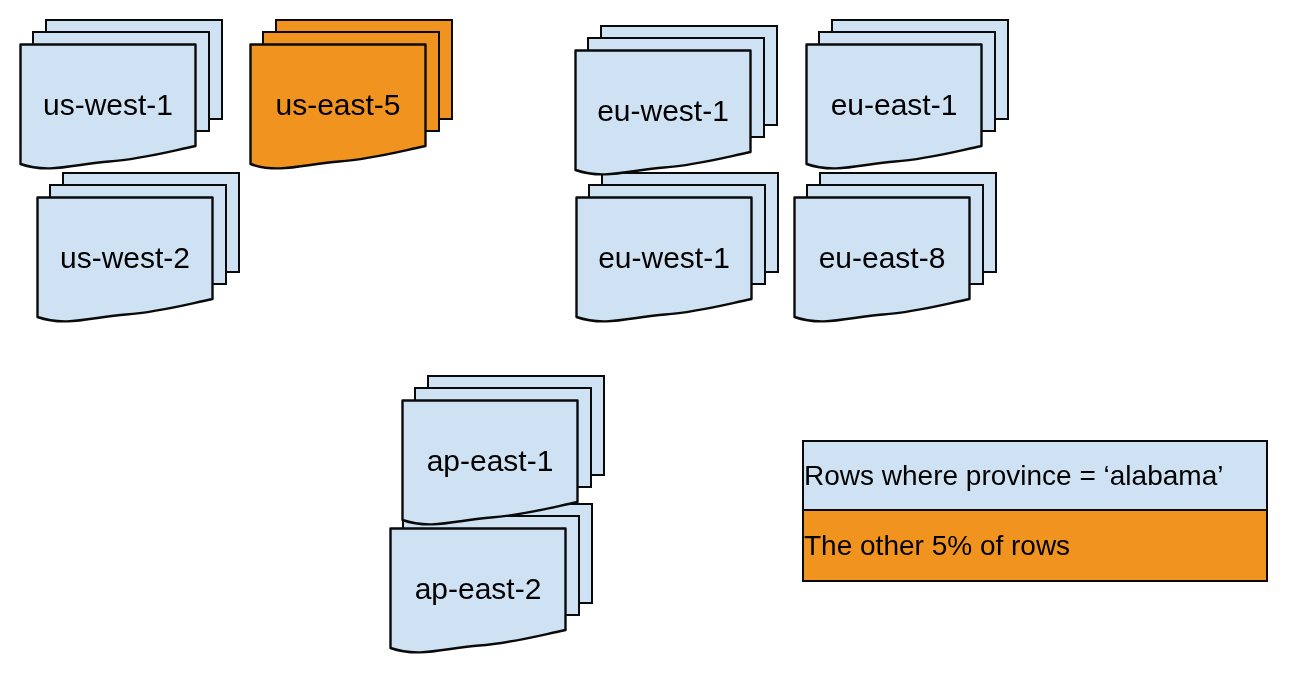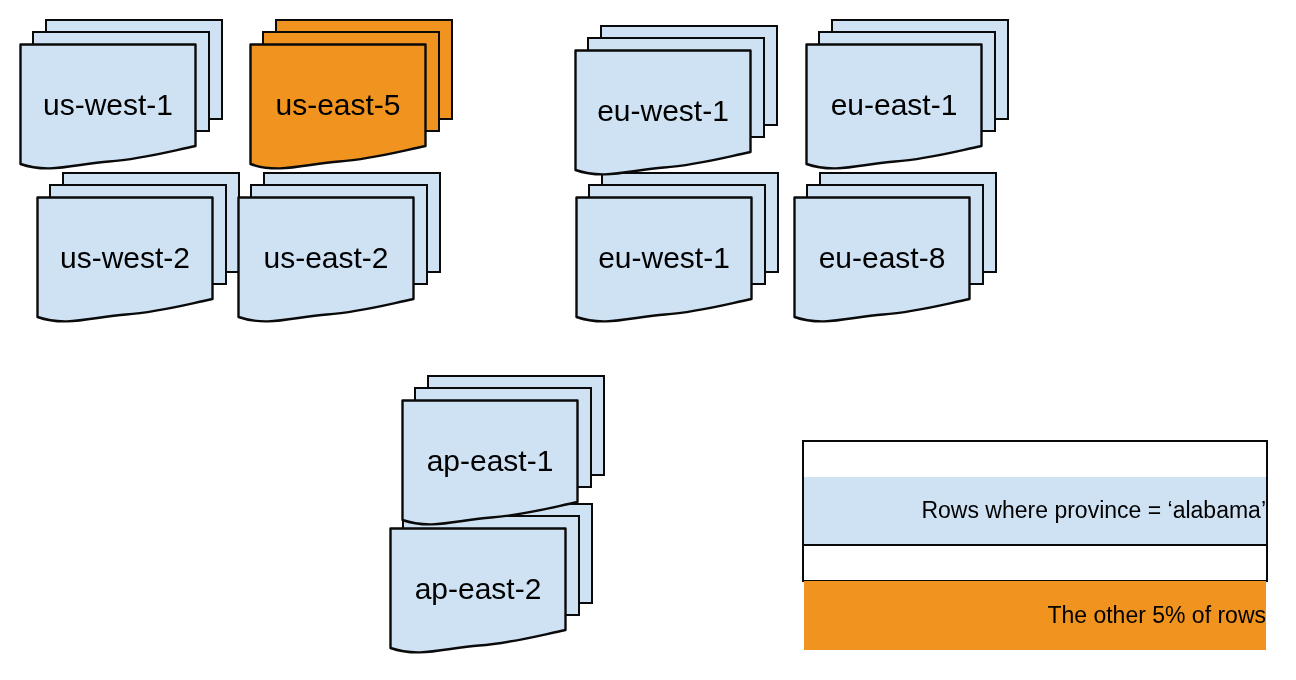--- a/index.html
+++ b/index.html
@@ -72,24 +72,23 @@
     width: 466px;
     height: 142px;
     box-sizing: border-box;
     border: 2.5px solid var(--outline, #000000);
   }
   .legend-row {
     box-sizing: border-box;
     height: 50%;
     display: flex;
     align-items: center;
-    justify-content: flex-end;
-    font-size: 23px;
+    justify-content: flex-start;
+    font-size: 28px;
     white-space: nowrap;
-    margin-top: 35px;
   }
   .legend-row.blue {
     background: var(--page-blue, #cfe2f3);
     border-bottom: 2.5px solid var(--outline, #000000);
   }
   .legend-row.orange {
     background: var(--page-orange, #f0941f);
   }
 </style>
 </head>
@@ -99,28 +98,20 @@
 
   <div class="stack" style="left:36px; top:172px; z-index:1;text-align:center;">
     <div class="page back2"></div>
     <div class="page back1"></div>
     <svg class="front" viewBox="0 0 178 134" aria-hidden="true">
       <path d="M1.5,1.5 H176.5 V103 C148,109 123,116 90,118.5 C56,121 30,131 1.5,121 Z"></path>
     </svg>
     <div class="label">us-west-2</div>
   </div>
 
-  <div class="stack" style="left:237px; top:172px; z-index:1;">
-    <div class="page back2"></div>
-    <div class="page back1"></div>
-    <svg class="front" viewBox="0 0 178 134" aria-hidden="true">
-      <path d="M1.5,1.5 H176.5 V103 C148,109 123,116 90,118.5 C56,121 30,131 1.5,121 Z"></path>
-    </svg>
-    <div class="label">us-east-2</div>
-  </div>
 
   <div class="stack" style="left:575px; top:172px; z-index:1;">
     <div class="page back2"></div>
     <div class="page back1"></div>
     <svg class="front" viewBox="0 0 178 134" aria-hidden="true">
       <path d="M1.5,1.5 H176.5 V103 C148,109 123,116 90,118.5 C56,121 30,131 1.5,121 Z"></path>
     </svg>
     <div class="label">eu-west-1</div>
   </div>
 

